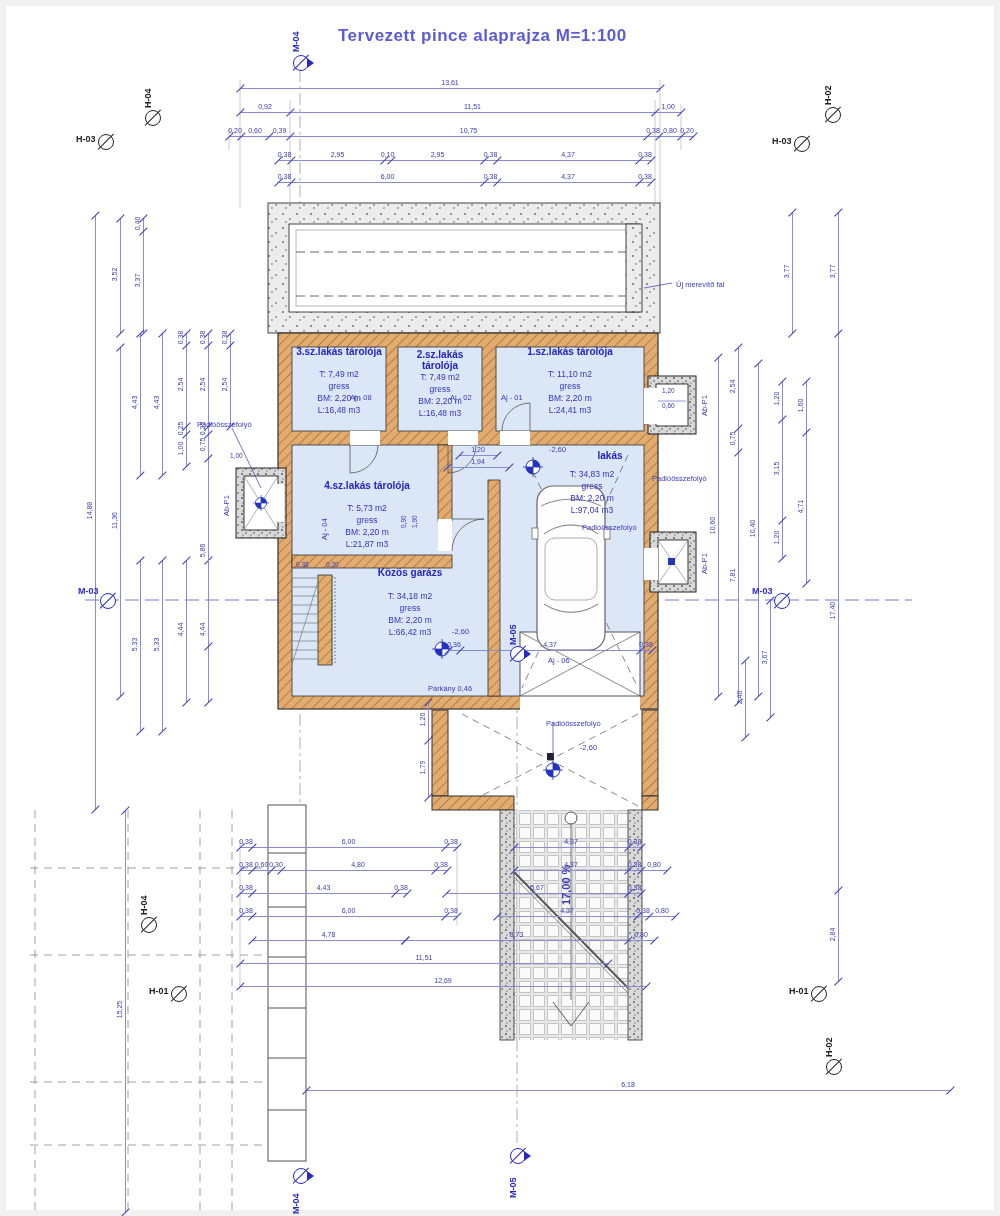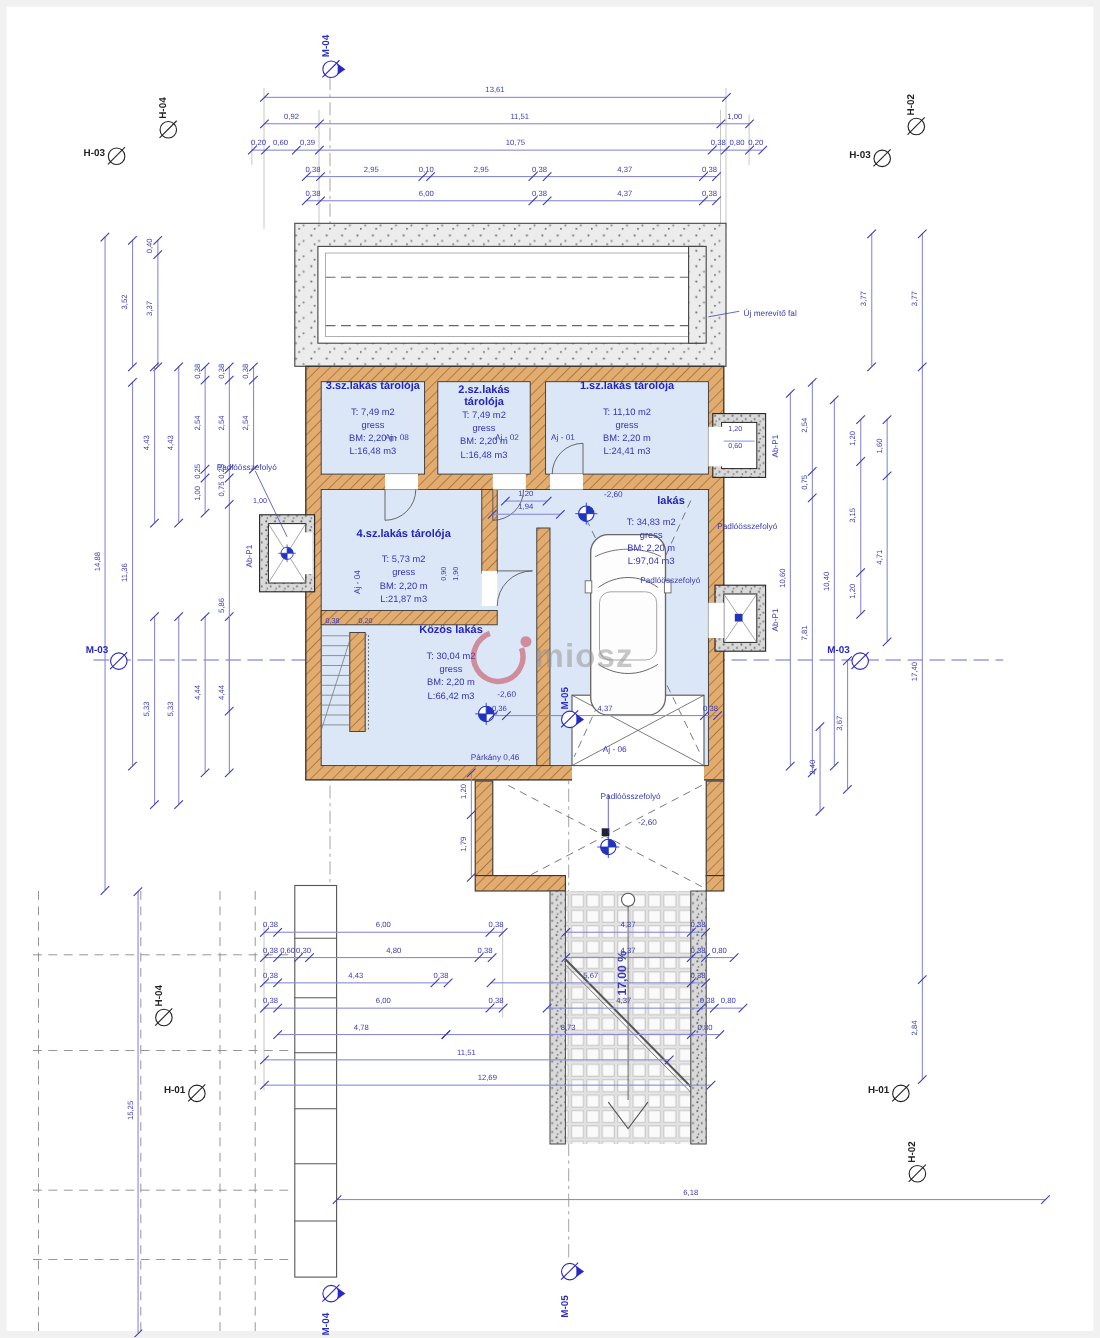--- a/index.html
+++ b/index.html
@@ -40,20 +40,21 @@
 </style>
 </head>
 <body>
 
 <div id="canvas">
   <div class="edge" style="left:0;top:0;width:1000px;height:6px"></div>
   <div class="edge" style="left:0;top:0;width:6px;height:1216px"></div>
   <div class="edge" style="left:994px;top:0;width:6px;height:1216px"></div>
   <div class="edge" style="left:0;top:1210px;width:1000px;height:6px"></div>
 
+  <div id="title">Tervezett  pince alaprajza M=1:100</div>
 
   <svg width="1000" height="1216">
     <defs>
       <pattern id="hatch" width="7" height="7" patternUnits="userSpaceOnUse" patternTransform="rotate(45)">
         <rect width="7" height="7" fill="#e2ab70"></rect>
         <line x1="0" y1="0" x2="0" y2="7" stroke="#8a5a20" stroke-width="1.1"></line>
       </pattern>
       <pattern id="conc" width="14" height="14" patternUnits="userSpaceOnUse">
         <rect width="14" height="14" fill="#ececec"></rect>
         <circle cx="3" cy="4" r="1" fill="#707070"></circle>
@@ -263,32 +264,28 @@
     <span>BM: 2,20 m</span>
     <span>L:21,87 m3</span>
   </div>
   <div class="rhead" style="left:560px;top:450px;width:100px">lakás</div>
   <div class="rstats" style="left:542px;top:468px;width:100px">
     <span>T: 34,83 m2</span>
     <span>gress</span>
     <span>BM: 2,20 m</span>
     <span>L:97,04 m3</span>
   </div>
-  <div class="rhead" style="left:350px;top:567px;width:120px">Közös lakás</div>
+  <div class="rhead" style="left:350px;top:567px;width:120px">Közös garázs</div>
   <div class="rstats" style="left:350px;top:590px;width:120px">
-    <span>T: 30,04 m2</span>
+    <span>T: 34,18 m2</span>
     <span>gress</span>
     <span>BM: 2,20 m</span>
     <span>L:66,42 m3</span>
   </div>
 
-  <div id="wm">
-    <div class="logo"></div>
-    <span class="wtxt">miosz</span>
-  </div>
 
   <div id="labels">
       <div class="dline" style="left: 240px; top: 88px; width: 420px; height: 1px;"></div>
       <div class="tick" style="left: 235px; top: 88px;"></div>
       <div class="tick" style="left: 655px; top: 88px;"></div>
       <div class="dlab" style="left: 425px; top: 78px;">13,61</div>
       <div class="dline" style="left: 240px; top: 112px; width: 441px; height: 1px;"></div>
       <div class="tick" style="left: 235px; top: 112px;"></div>
       <div class="tick" style="left: 285px; top: 112px;"></div>
       <div class="tick" style="left: 650px; top: 112px;"></div>
@@ -578,21 +575,21 @@
       <div class="flab" style="left: 652px; top: 474px;">Padlóösszefolyó</div>
       <div class="flab" style="left: 546px; top: 719px;">Padlóösszefolyó</div>
       <div class="flab" style="left: 428px; top: 684px;">Párkány 0,46</div>
       <div class="flab" style="left: 549px; top: 445px;">-2,60</div>
       <div class="flab" style="left: 452px; top: 627px;">-2,60</div>
       <div class="flab" style="left: 580px; top: 743px;">-2,60</div>
       <div class="flab rot b" style="left: 560px; top: 905px;">17,00 %</div>
       <div class="flab" style="left: 350px; top: 393px;">Aj - 08</div>
       <div class="flab" style="left: 450px; top: 393px;">Aj - 02</div>
       <div class="flab" style="left: 501px; top: 393px;">Aj - 01</div>
-      <div class="flab" style="left: 548px; top: 677px;">Aj - 06</div>
+      <div class="flab" style="left: 548px; top: 656px;">Aj - 06</div>
       <div class="flab rot" style="left: 320px; top: 540px;">Aj - 04</div>
       <div class="flab rot" style="left: 222px; top: 516px;">Ab-P1</div>
       <div class="flab rot" style="left: 700px; top: 416px;">Ab-P1</div>
       <div class="flab rot" style="left: 700px; top: 574px;">Ab-P1</div>
       <div class="flab t" style="left: 662px; top: 387px;">1,20</div>
       <div class="flab t" style="left: 662px; top: 402px;">0,60</div>
       <div class="flab t" style="left: 230px; top: 452px;">1,00</div>
       <div class="flab t" style="left: 296px; top: 561px;">0,38</div>
       <div class="flab t" style="left: 326px; top: 561px;">0,20</div>
       <div class="flab rot t" style="left: 400px; top: 528px;">0,90</div>

